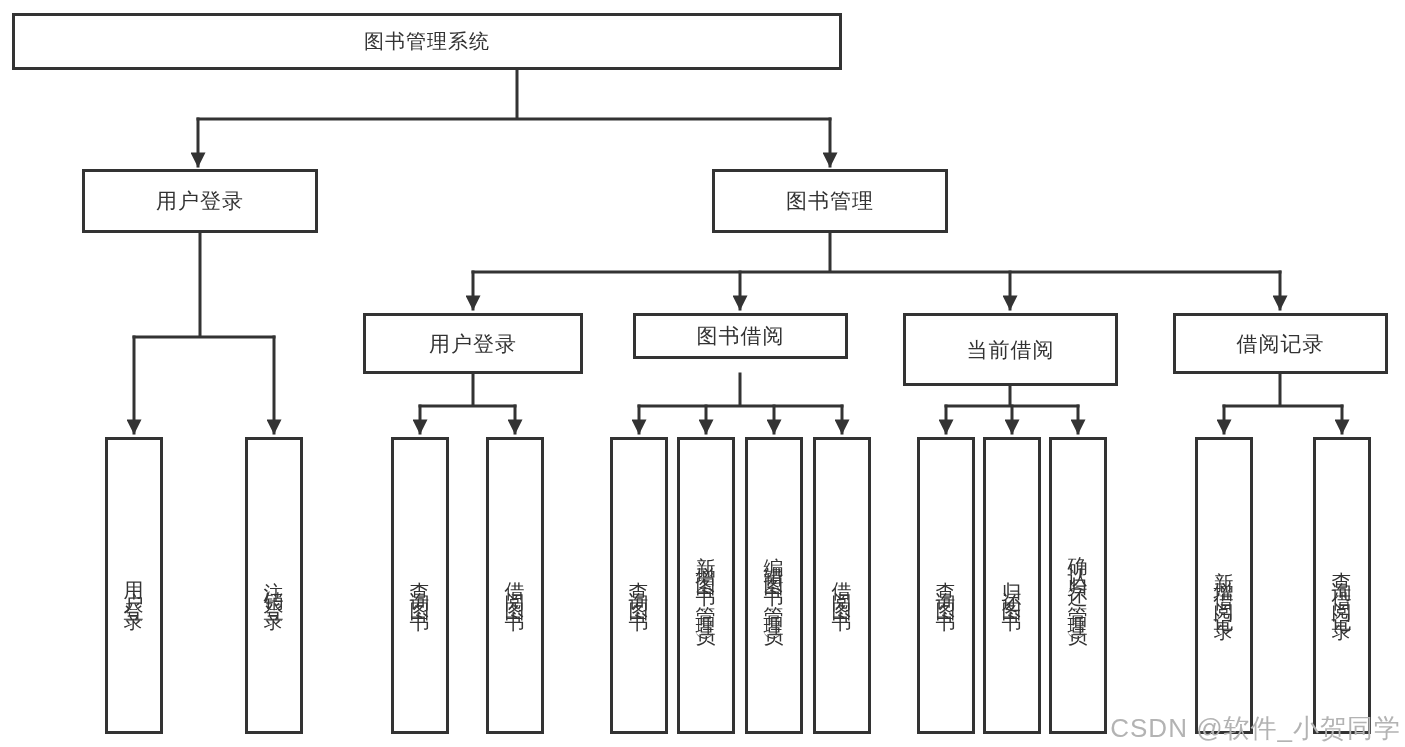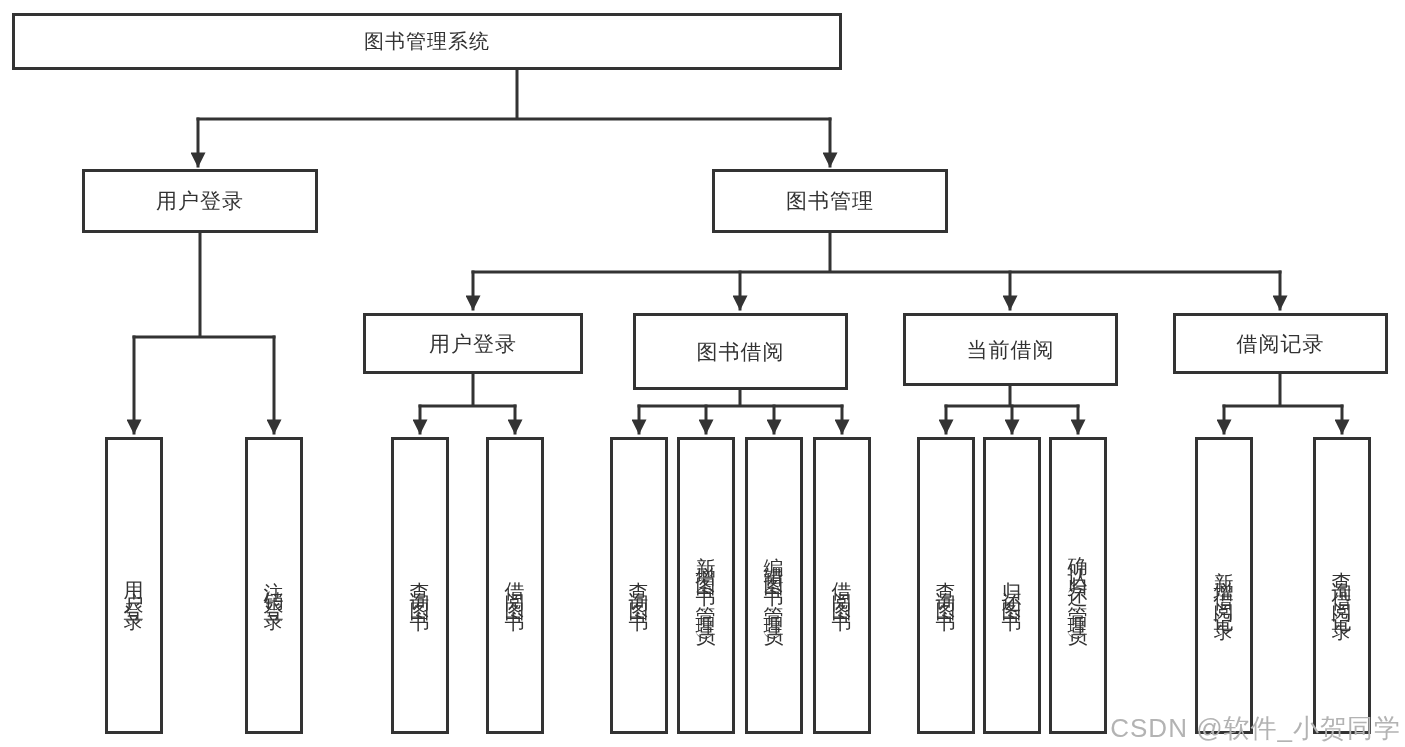--- a/index.html
+++ b/index.html
@@ -122,21 +122,21 @@
   <div class="node" style="left:82px; top:169px; width:236px; height:64px;">
     <span>用户登录</span>
   </div>
   <div class="node" style="left:712px; top:169px; width:236px; height:64px;">
     <span>图书管理</span>
   </div>
 
   <div class="node" style="left:363px; top:313px; width:220px; height:61px;">
     <span>用户登录</span>
   </div>
-  <div class="node" style="left:633px; top:313px; width:215px; height:77px;">
+  <div class="node" style="left:633px; top:313px; width:215px; height:46px;">
     <span>图书借阅</span>
   </div>
   <div class="node" style="left:903px; top:313px; width:215px; height:73px;">
     <span>当前借阅</span>
   </div>
   <div class="node" style="left:1173px; top:313px; width:215px; height:61px;">
     <span>借阅记录</span>
   </div>
 
   <div class="leaf" style="left:105px;">

